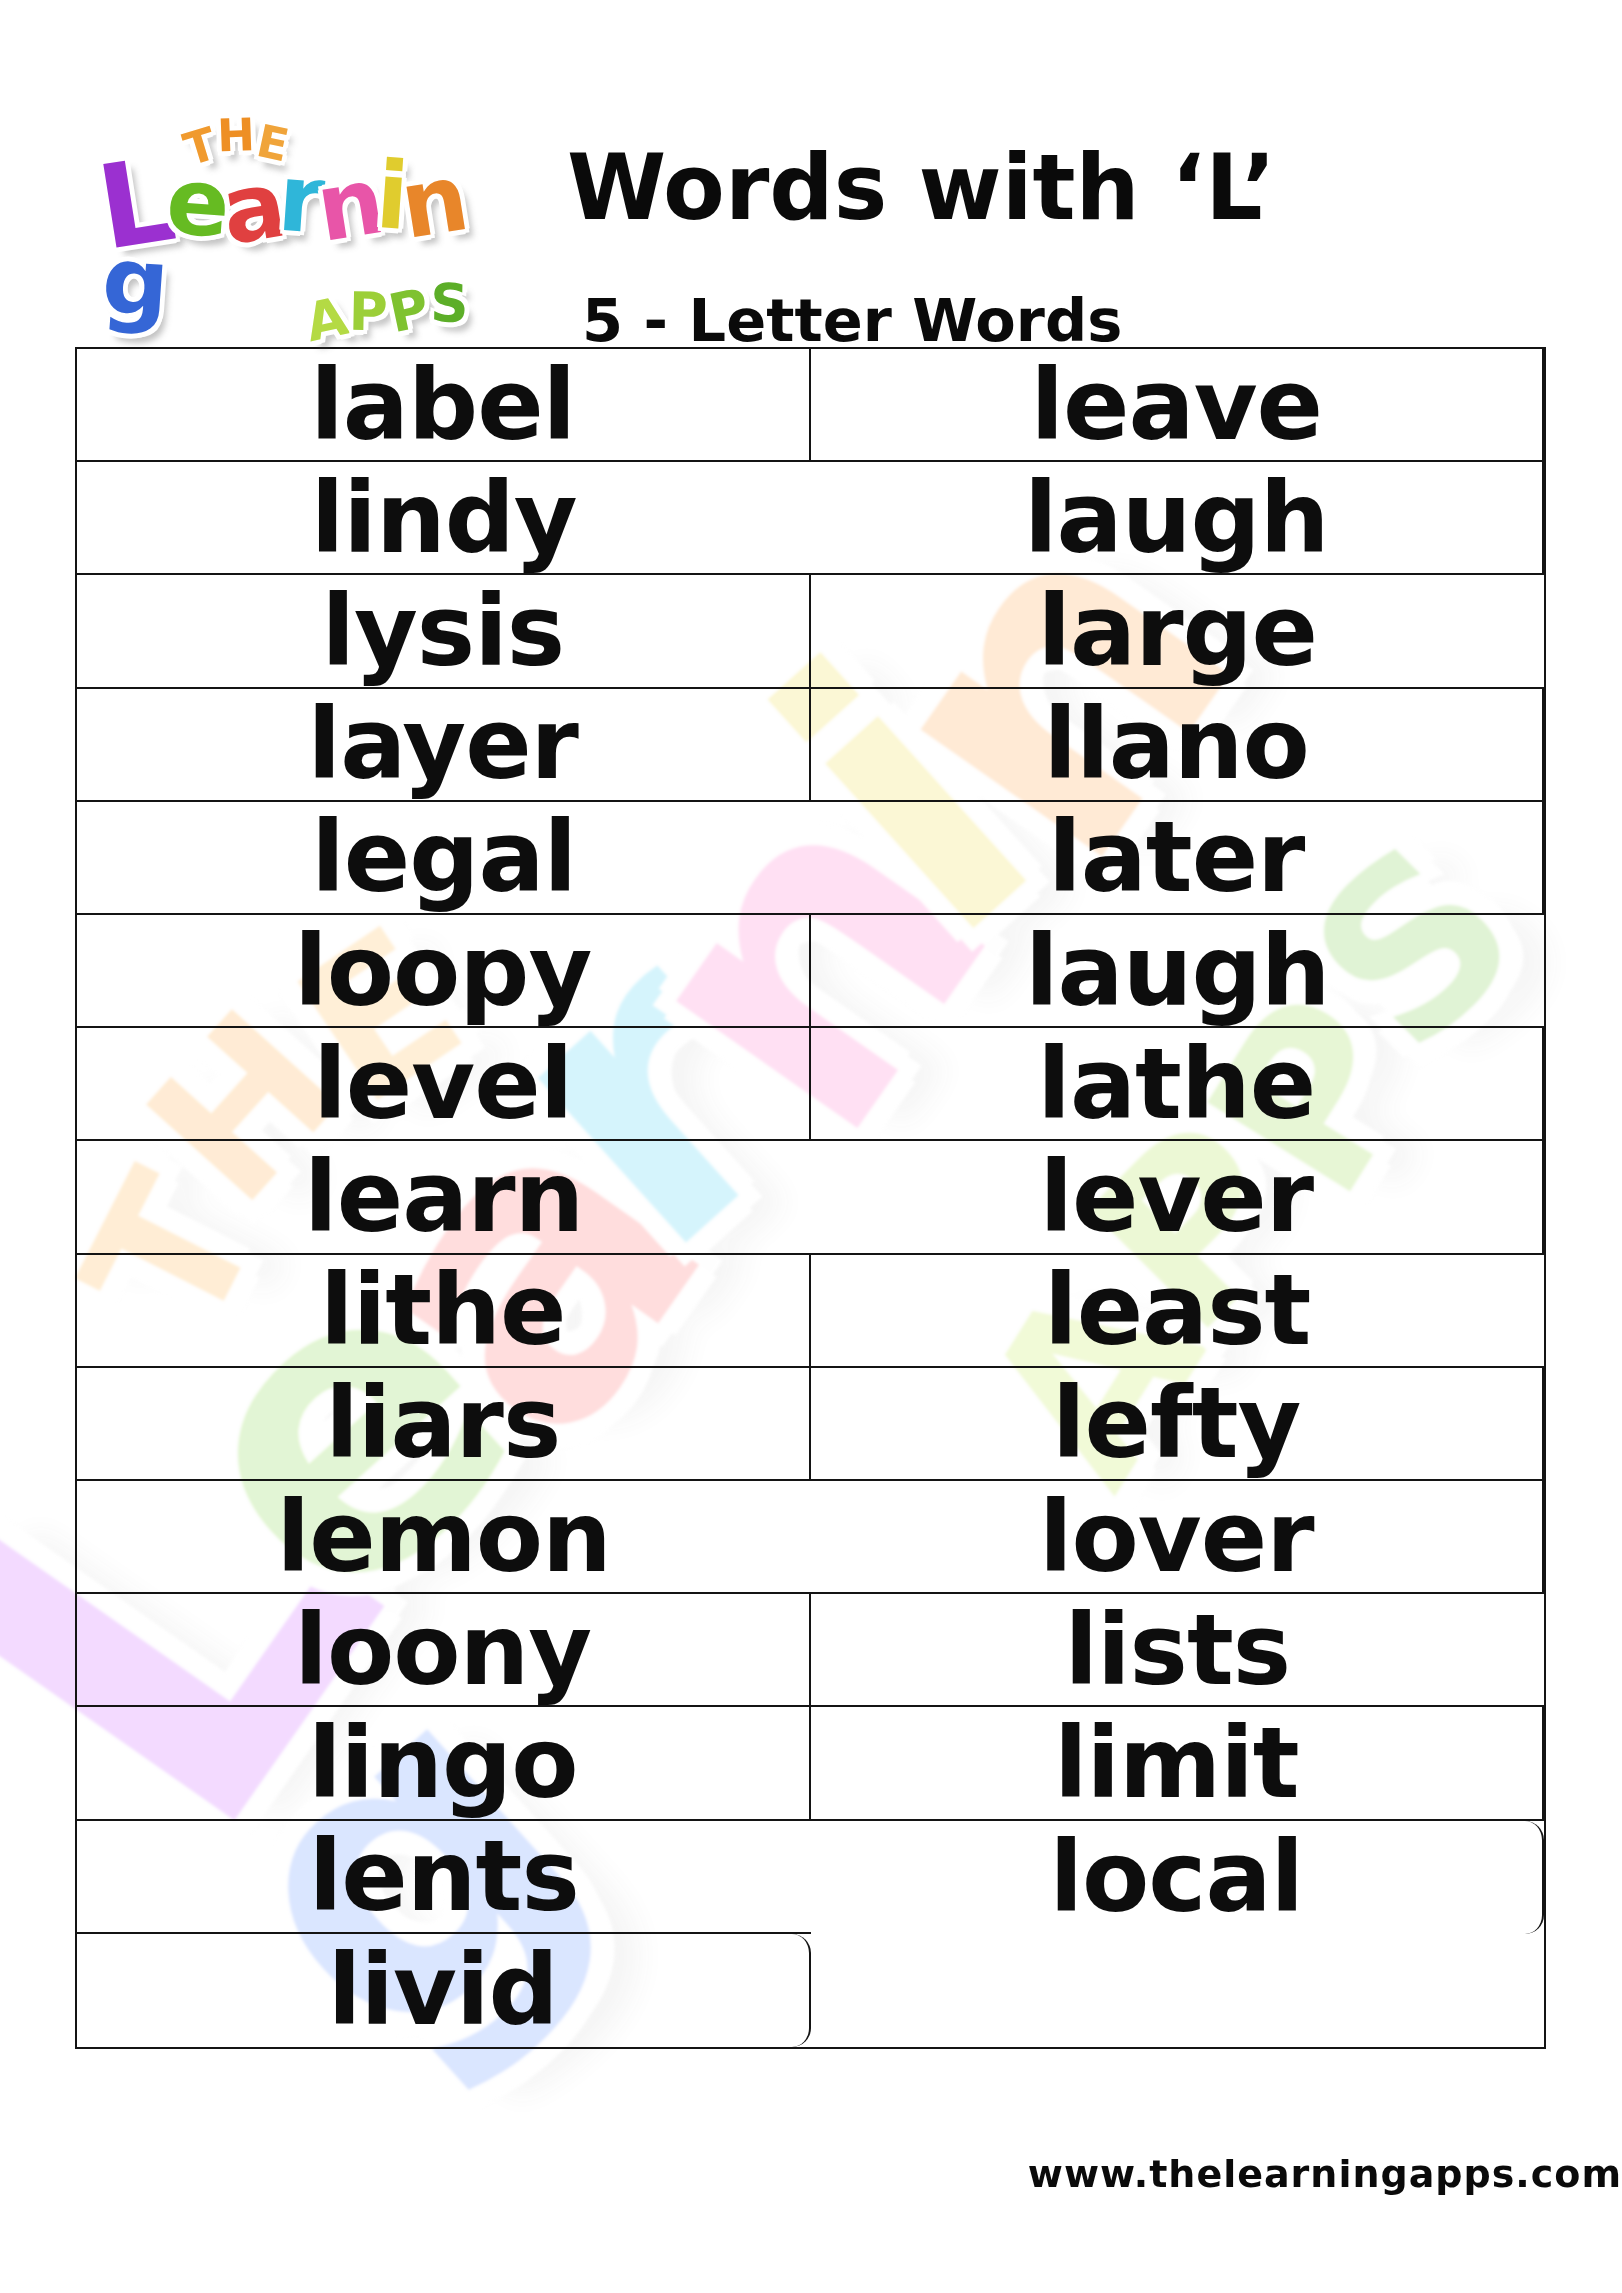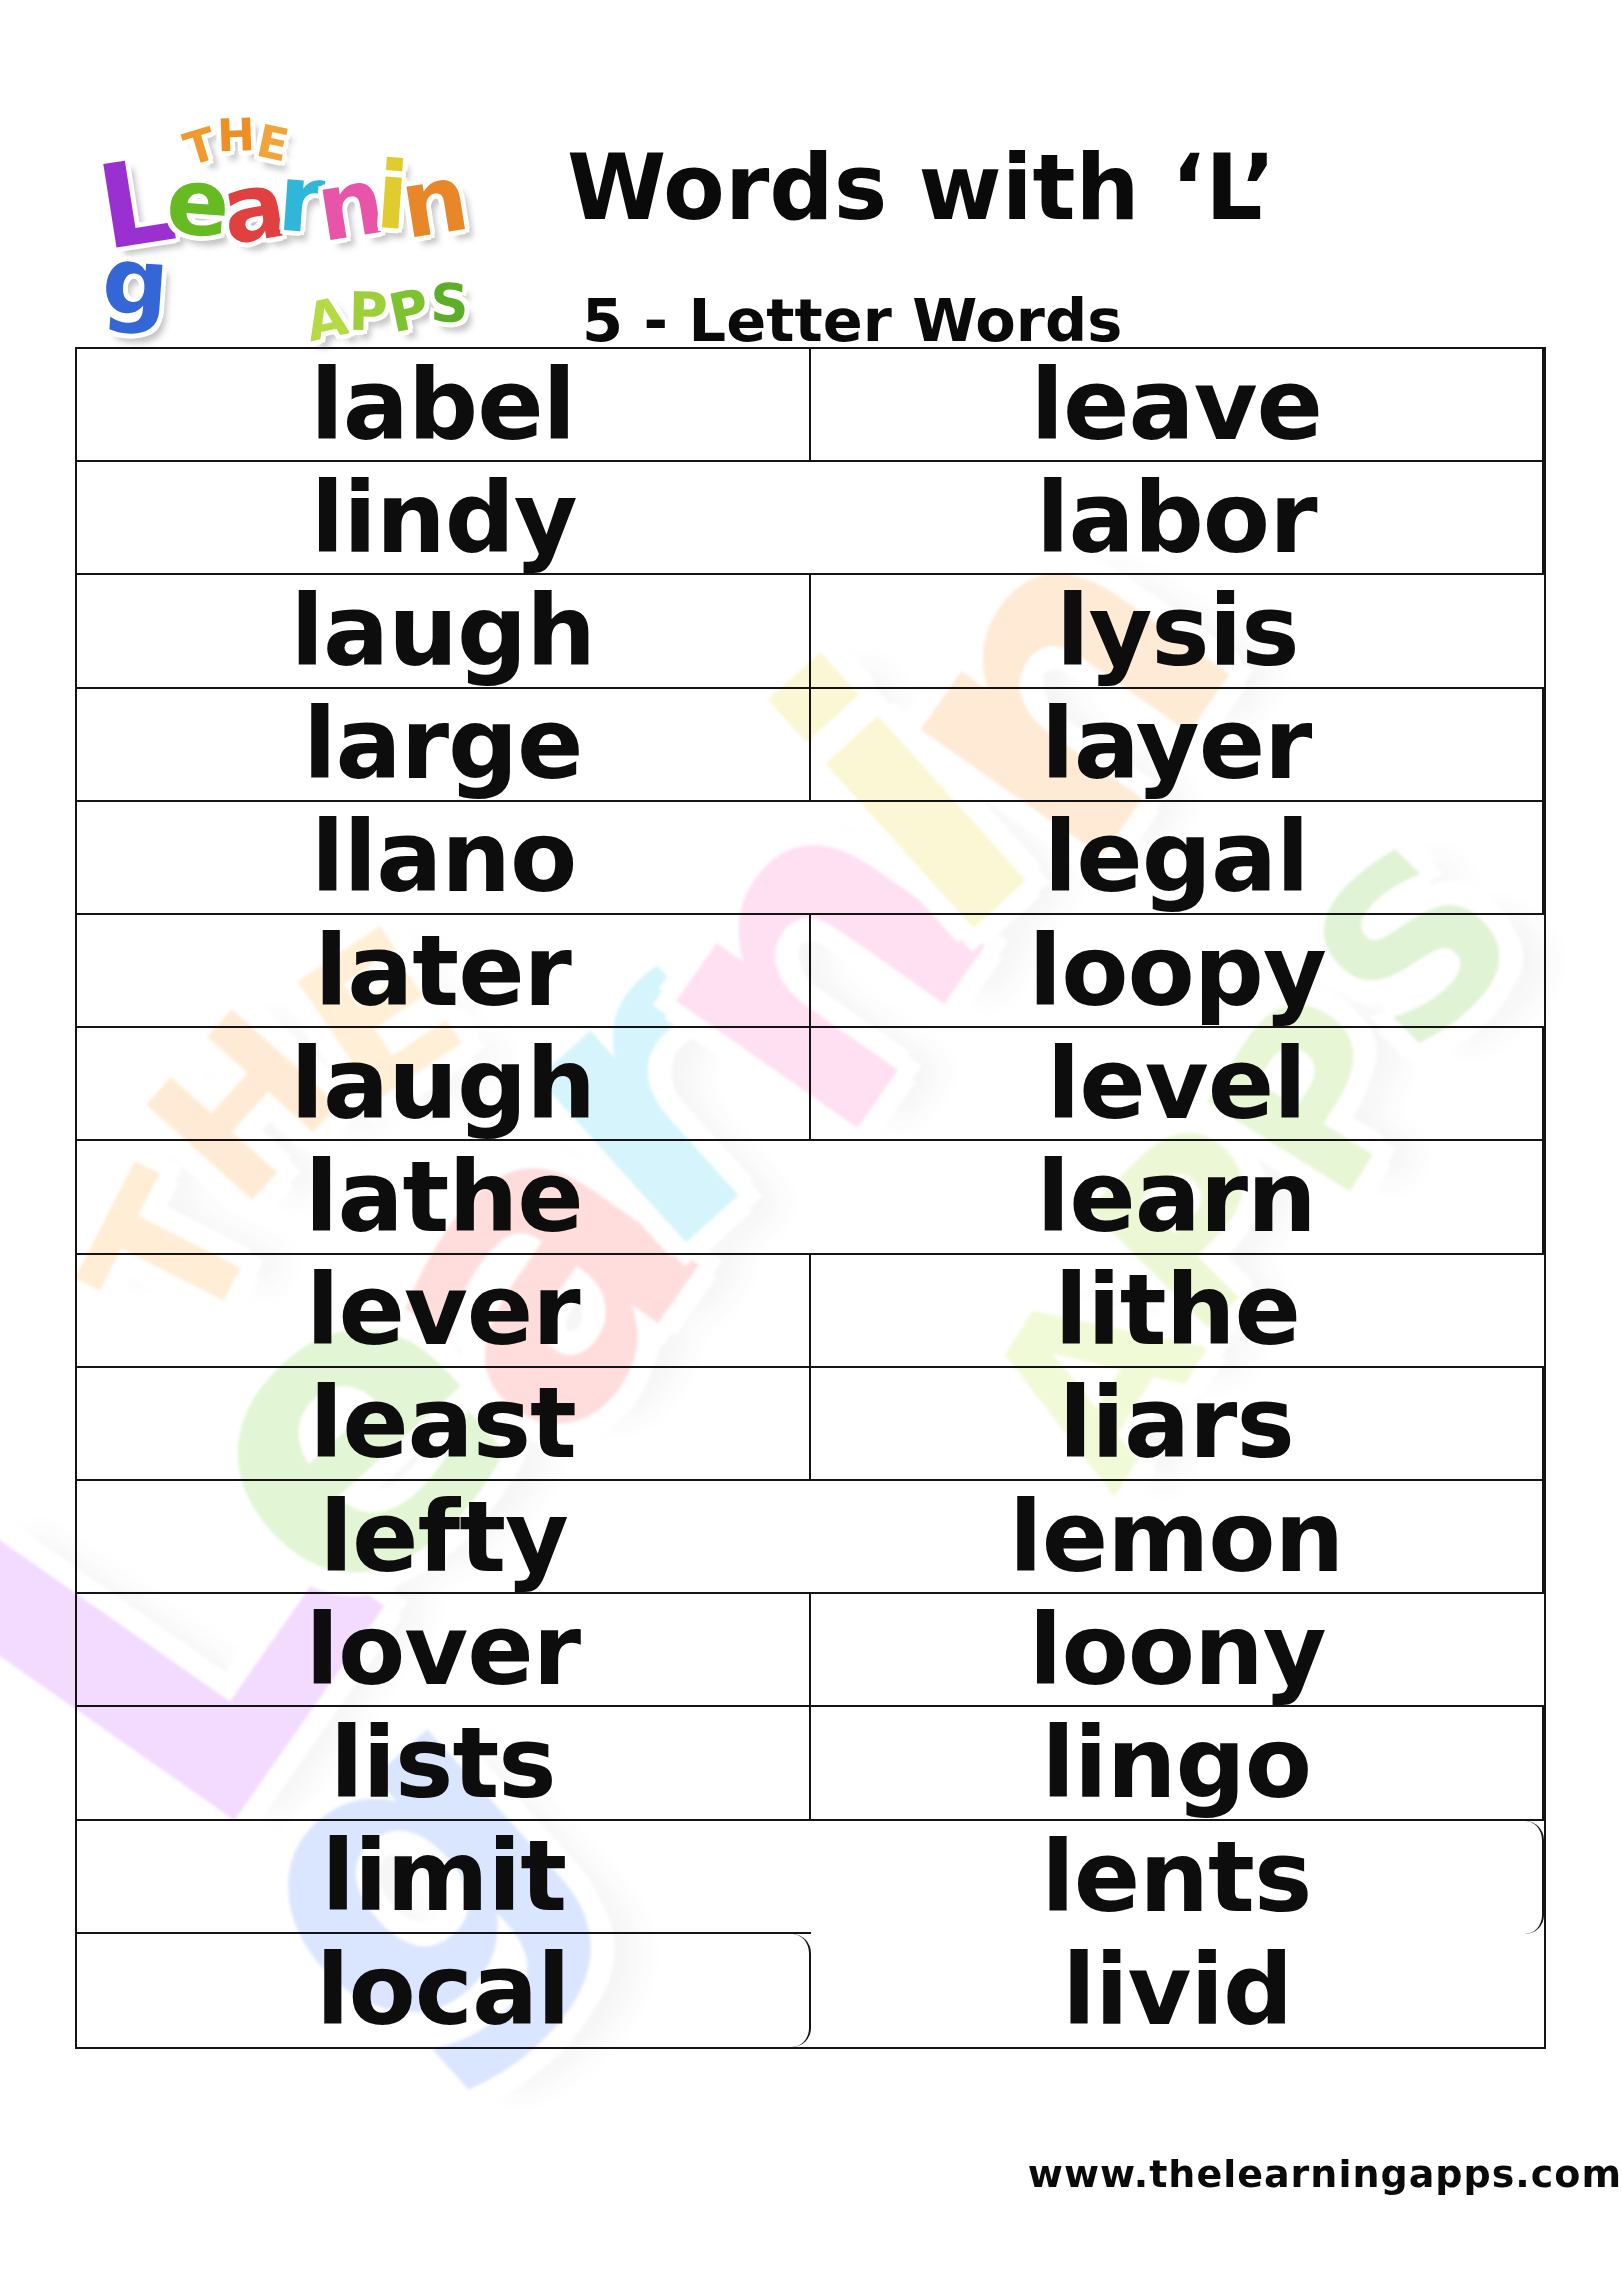--- a/index.html
+++ b/index.html
@@ -85,23 +85,20 @@
       <div class="cell">
         <span class="word">label</span>
       </div>
       <div class="cell">
         <span class="word">leave</span>
       </div>
       <div class="cell">
         <span class="word">lindy</span>
       </div>
       <div class="cell">
-        <span class="word">labor</span>
-      </div>
-      <div class="cell">
         <span class="word">laugh</span>
       </div>
       <div class="cell">
         <span class="word">lysis</span>
       </div>
       <div class="cell">
         <span class="word">large</span>
       </div>
       <div class="cell">
         <span class="word">layer</span>

